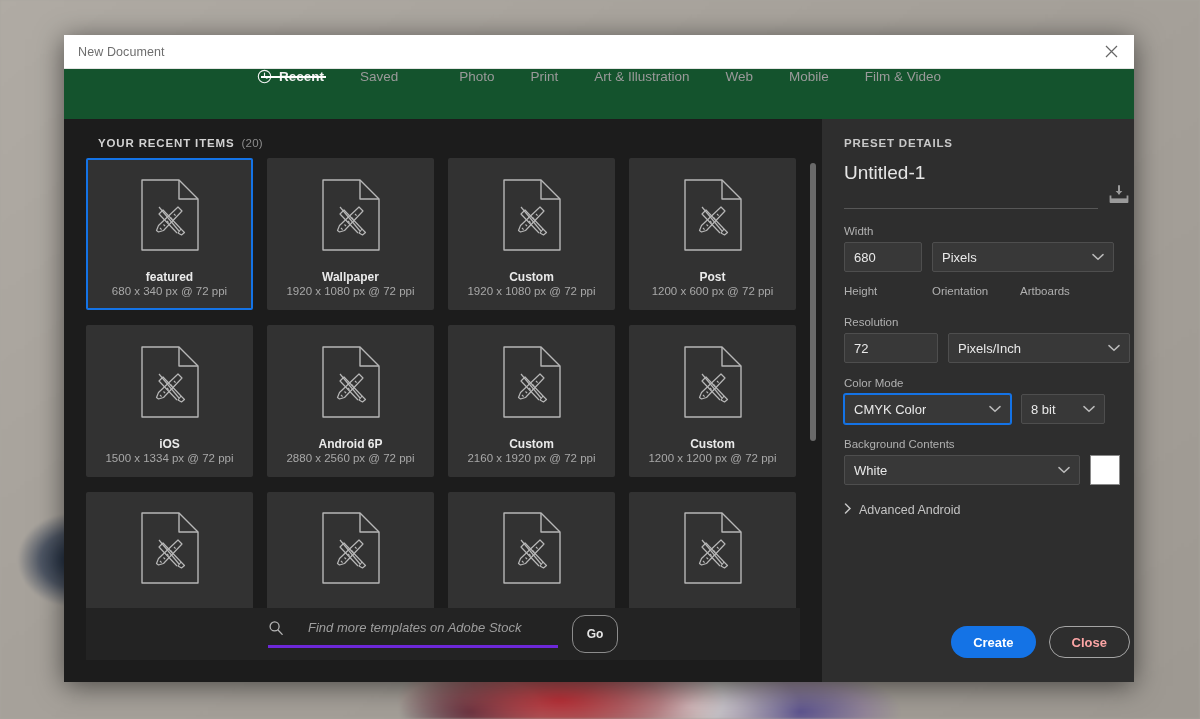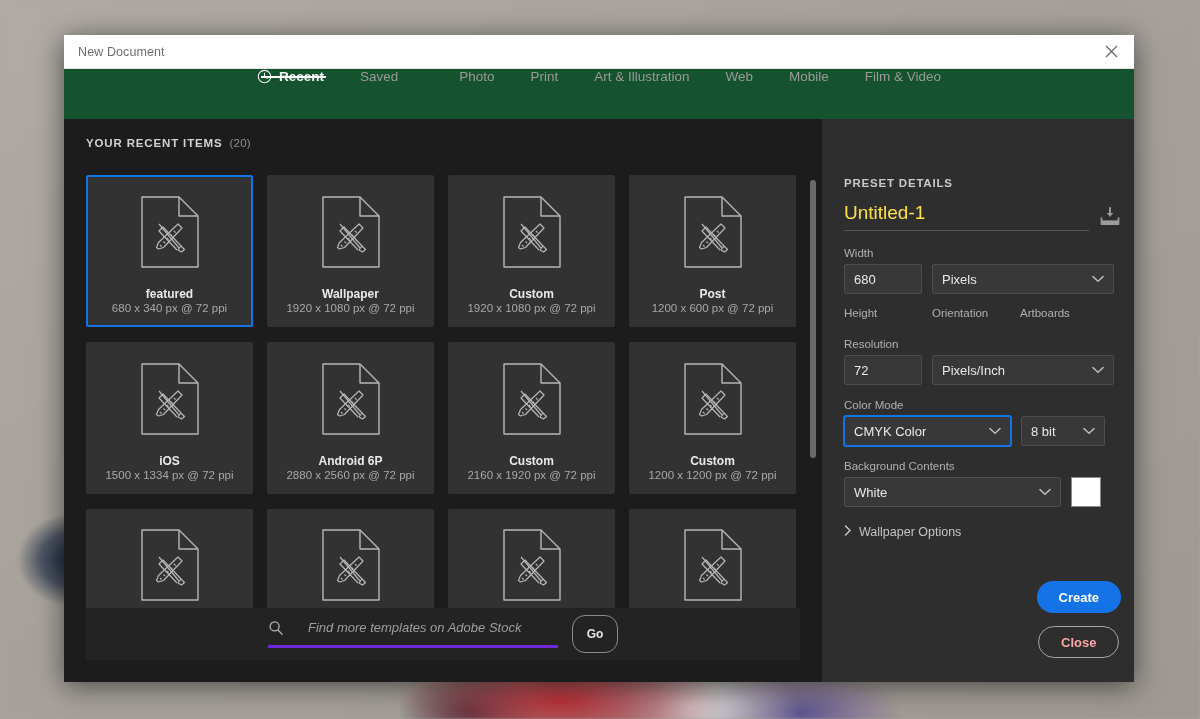--- a/index.html
+++ b/index.html
@@ -81,24 +81,24 @@
   
   #body-split { flex: 1; display: flex; min-height: 0; }
 
   
   #left-panel {
     width: 758px; background: #1c1c1c;
     display: flex; flex-direction: column;
     position: relative; flex: 0 0 758px;
   }
   #recent-header {
-    padding: 18px 0 26px 22px;
+    padding: 18px 0 9px 22px;
     font-size: 11.5px; letter-spacing: .85px;
     color: #d2d2d2; font-weight: 700;
-    display: flex; align-items: flex-start; gap: 7px;
+    display: flex; align-items: flex-start; gap: 7px; margin-left: 12px;
   }
   #recent-header .count { font-weight: 400; color: #8d8d8d; letter-spacing: .2px; font-size: 11.5px; }
 
   #grid-scroll {
     flex: 1; min-height: 0; overflow: hidden;
     padding: 0 12px 0 22px; position: relative;
   }
   #grid {
     display: grid;
     grid-template-columns: repeat(4, 167px);
@@ -163,27 +163,27 @@
   }
 
   
   #right-panel {
     flex: 1; background: #2e2e2e;
     display: flex; flex-direction: column;
     padding: 18px 22px 0 22px; position: relative;
   }
   .sec-label {
     font-size: 11.5px; letter-spacing: .8px; color: #c9c9c9;
-    font-weight: 700; margin-bottom: 13px; margin-top: 40px;
+    font-weight: 700; margin-bottom: 13px;
   }
   #doc-name-row { display: flex; align-items: flex-end; gap: 10px; }
   #doc-name {
     flex: 1; background: transparent; border: none;
     border-bottom: 1px solid #575757; outline: none;
-    color: #fde047; font-size: 19px; padding-bottom: 6px;
+    color: #e5e5e5; font-size: 19px; padding-bottom: 24px;
     font-family: "Liberation Sans", sans-serif;
   }
   #save-preset-icon { margin-bottom: 4px; cursor: pointer; display: flex; }
 
   .field-label {
     font-size: 11.5px; color: #b0b0b0; margin-bottom: 5px;
   }
   .row { display: flex; gap: 10px; }
   .num-input, .txt-input {
     background: #383838; border: 1px solid #4e4e4e; border-radius: 2px;
@@ -217,21 +217,21 @@
   #bg-swatch {
     width: 30px; height: 30px; background: #ffffff;
     border: 1px solid #8a8a8a; cursor: pointer;
   }
   #advanced {
     display: flex; align-items: center; gap: 7px;
     color: #c4c4c4; font-size: 12.5px; cursor: pointer;
   }
   #btn-row {
     position: absolute; right: 22px; bottom: 24px;
-    display: flex; gap: 13px; align-items: center; flex-direction: column;
+    display: flex; gap: 13px; align-items: center;
   }
   .pill {
     height: 32px; border-radius: 16px; font-size: 13px;
     font-weight: 600; cursor: pointer; padding: 0 22px;
     font-family: "Liberation Sans", sans-serif;
     display: flex; align-items: center; justify-content: center;
   }
   #create-btn { background: #1473e6; color: #fff; border: none; }
   #close-dlg-btn { background: transparent; color: #fca5a5; border: 1px solid #a5a5a5; }
 </style>
@@ -594,21 +594,21 @@
         <div class="row">
           <div class="field-label" style="width:78px;">Height</div>
           <div class="field-label" style="width:78px;">Orientation</div>
           <div class="field-label">Artboards</div>
         </div>
       </div>
 
       <div style="margin-top:14px;">
         <div class="field-label">Resolution</div>
         <div class="row">
-          <input class="num-input" style="width: 78px;" type="text" value="72">
+          <input class="num-input" style="width: 94px;" type="text" value="72">
           <div class="select" style="width:182px;">
             <span class="sel-val">Pixels/Inch</span>
             <span class="caret">
               <svg width="12" height="8" viewBox="0 0 12 8">
                   <path d="M1 1.6 L6 6.2 L11 1.6" stroke="#b9b9b9" stroke-width="1.5" fill="none" stroke-linecap="round"></path>
                 </svg>
             </span>
           </div>
         </div>
       </div>
@@ -631,39 +631,39 @@
                   <path d="M1 1.6 L6 6.2 L11 1.6" stroke="#b9b9b9" stroke-width="1.5" fill="none" stroke-linecap="round"></path>
                 </svg>
             </span>
           </div>
         </div>
       </div>
 
       <div style="margin-top:14px;">
         <div class="field-label">Background Contents</div>
         <div class="row">
-          <div class="select" style="width:217px;">
+          <div class="select" style="width:236px;">
             <span class="sel-val">White</span>
             <span class="caret">
               <svg width="12" height="8" viewBox="0 0 12 8">
                   <path d="M1 1.6 L6 6.2 L11 1.6" stroke="#b9b9b9" stroke-width="1.5" fill="none" stroke-linecap="round"></path>
                 </svg>
             </span>
           </div>
           <div id="bg-swatch"></div>
         </div>
       </div>
 
       <div id="advanced" style="margin-top:18px;">
         <span>
           <svg width="8" height="11" viewBox="0 0 8 11">
               <path d="M1.5 1 L6 5.5 L1.5 10" stroke="#c4c4c4" stroke-width="1.5" fill="none" stroke-linecap="round"></path>
             </svg>
         </span>
-        <span>Wallpaper Options</span>
+        <span>Advanced Android</span>
       </div>
 
       <div id="btn-row">
         <button class="pill" id="create-btn">Create</button>
         <button class="pill" id="close-dlg-btn">Close</button>
       </div>
     </div>
   </div>
 </div>
 

